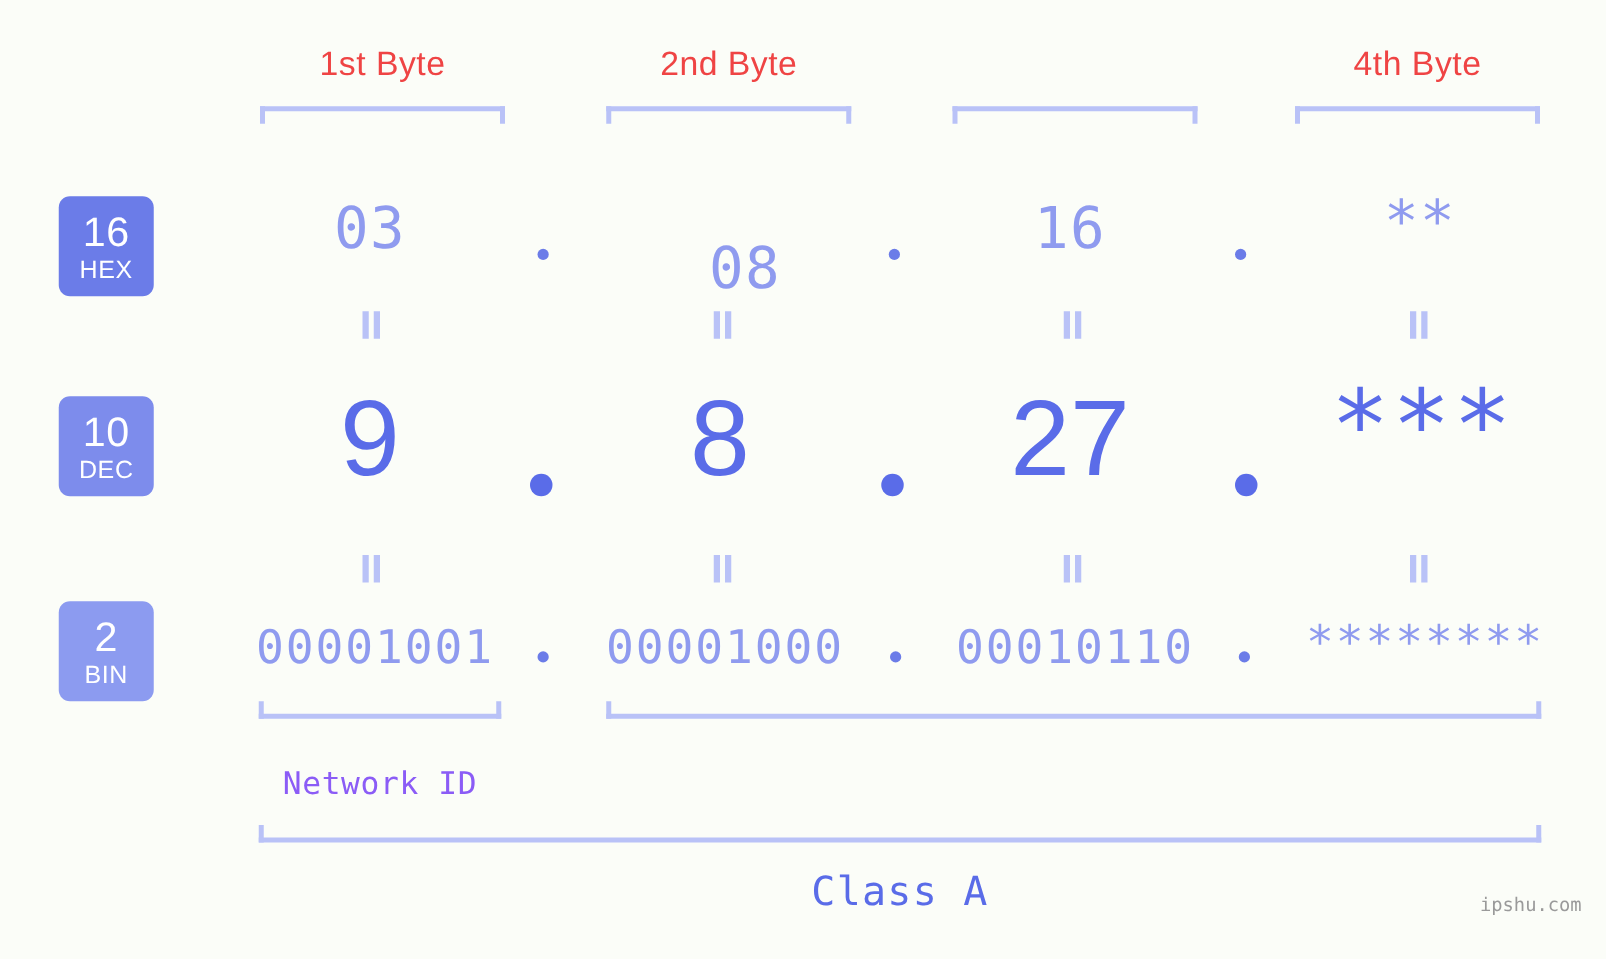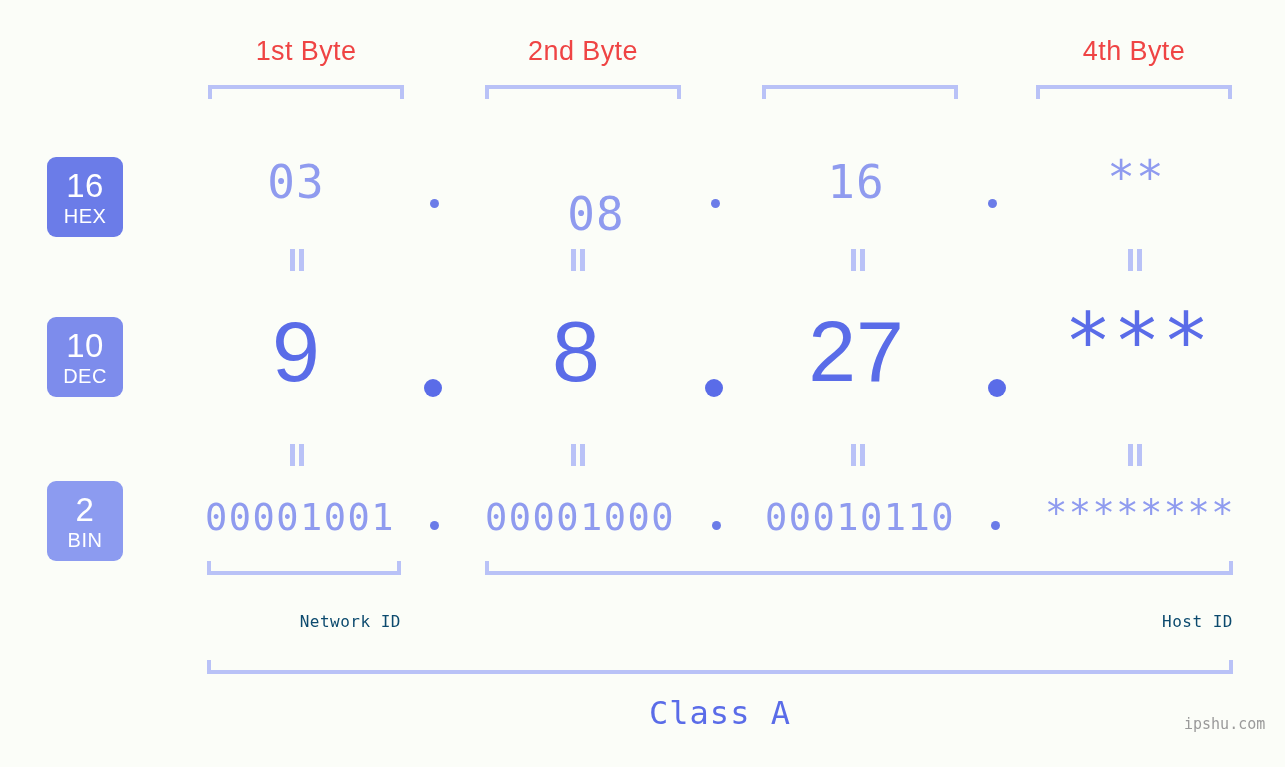--- a/index.html
+++ b/index.html
@@ -132,24 +132,24 @@
     height: 22px;
     background: #b9c2f7;
     display: block;
   }
   .eqmark i.a { left: 2px; }
   .eqmark i.b { left: 11px; }
 
   
   .idlabel {
     position: absolute;
-    text-align: right;
-    font-family: "DejaVu Sans Mono", monospace;
-    font-size: 16px;
-    color: #0c4a6e;
+    text-align: center;
+    font-family: "DejaVu Sans Mono", monospace;
+    font-size: 25px;
+    color: #8b5cf6;
     letter-spacing: 0.5px;
     white-space: nowrap;
   }
   .classlabel {
     position: absolute;
     text-align: center;
     font-family: "DejaVu Sans Mono", monospace;
     font-size: 32px;
     color: #5a6ce8;
     letter-spacing: 1px;
@@ -258,20 +258,19 @@
 
     <div class="dot small" style="left:430px; top:521px;"></div>
     <div class="dot small" style="left:712px; top:521px;"></div>
     <div class="dot small" style="left:991px; top:521px;"></div>
   </div>
 
   <div class="bracket-up" style="left:207px; top:561px; width:194px;"></div>
   <div class="bracket-up" style="left:485px; top:561px; width:748px;"></div>
 
   <div class="idlabel" style="left:207px; top:612px; width:194px;">Network ID</div>
-  <div class="idlabel" style="left:485px; top:612px; width:748px;">Host ID</div>
 
   <div class="bracket-up" style="left:207px; top:660px; width:1026px;"></div>
   <div class="classlabel" style="left:207px; top:694px; width:1026px;">Class A</div>
 
   <div class="watermark" style="left:1184px; top:715px;">ipshu.com</div>
 
 </div>
 
 </body></html>

